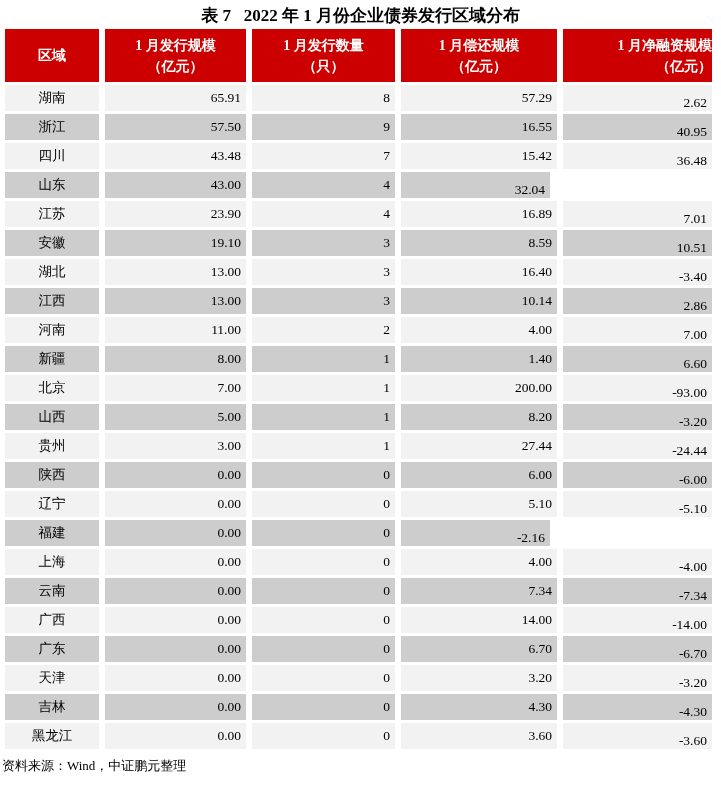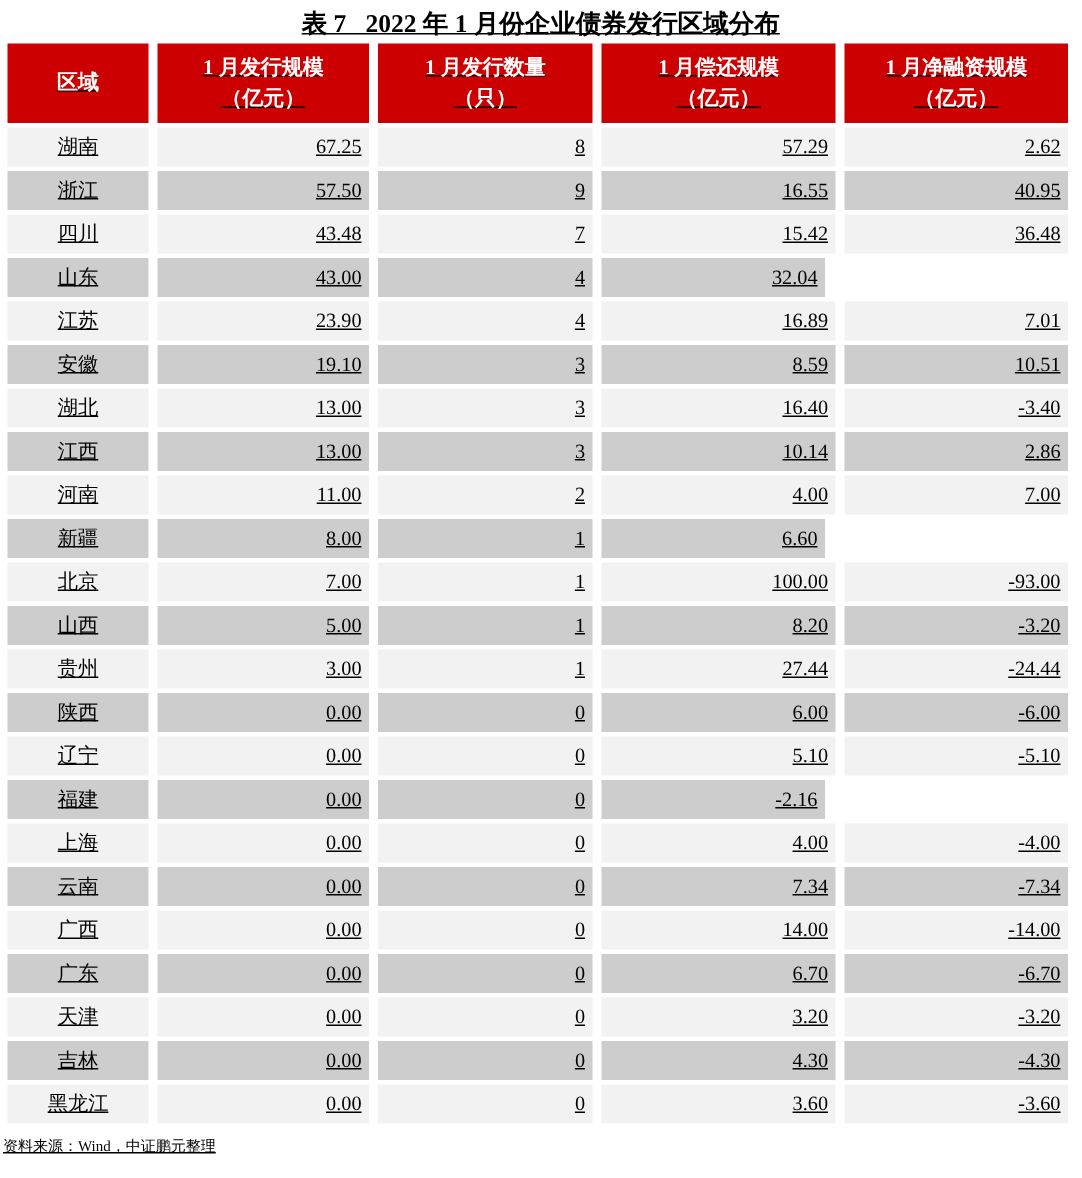--- a/index.html
+++ b/index.html
@@ -10,21 +10,21 @@
     --text: #000000;
   }
   * { box-sizing: border-box; }
   html, body {
     margin: 0; padding: 0;
     width: 721px; height: 785px;
     background: #FFFFFF;
     font-family: "Liberation Serif", "DejaVu Serif", serif;
     color: var(--text);
   }
-  .page { width: 721px; height: 785px; overflow: hidden; text-decoration: underline; }
+  .page { width: 721px; height: 785px; overflow: hidden; }
   .doc-title {
     text-align: center;
     font-weight: bold;
     font-size: 17px;
     line-height: 24px;
     padding-top: 4px;
     height: 29px;
     white-space: pre;
   }
   .table {
@@ -38,41 +38,41 @@
     column-gap: 6px;
   }
   .cell {
     display: flex;
     align-items: center;
   }
   .c0 { width: 94px;  justify-content: center; }
   .c1 { width: 141px; justify-content: flex-end; padding-right: 5px; }
   .c2 { width: 143px; justify-content: flex-end; padding-right: 5px; }
   .c3 { width: 156px; justify-content: flex-end; padding-right: 5px; }
-  .c4 { width: 149px; justify-content: flex-end; padding-right: 5px; }
+  .c4 { width: 149px; justify-content: flex-end; padding-right: 5px; align-items: flex-end; }
   .header-row .cell {
     background: var(--header-bg);
     color: var(--header-text);
     font-weight: bold;
     font-size: 14px;
     height: 53px;
     flex-direction: column;
     justify-content: center;
     line-height: 21px;
     text-align: center;
     padding-right: 0;
   }
   .body-rows .trow .cell {
     height: 26px;
     font-size: 13.5px;
   }
   .body-rows .trow:nth-child(odd)  .cell { background: var(--row-light); }
   .body-rows .trow:nth-child(even) .cell { background: var(--row-dark); }
   .footer-note {
-    font-size: 10px;
+    font-size: 13px;
     margin: 8px 0 0 2px;
   }
 </style>
 </head>
 <body>
 
 <div class="page">
 
   <div class="doc-title">表 7   2022 年 1 月份企业债券发行区域分布</div>
 
@@ -97,21 +97,21 @@
       </div>
       <div class="cell c4">
         <span>1 月净融资规模</span>
         <span>（亿元）</span>
       </div>
     </div>
 
     <div class="table body-rows" style="margin:0;">
         <div class="trow">
     <div class="cell c0">湖南</div>
-    <div class="cell c1">67.25</div>
+    <div class="cell c1">65.91</div>
     <div class="cell c2">8</div>
     <div class="cell c3">57.29</div>
     <div class="cell c4">2.62</div>
   </div>
         <div class="trow">
     <div class="cell c0">浙江</div>
     <div class="cell c1">57.50</div>
     <div class="cell c2">9</div>
     <div class="cell c3">16.55</div>
     <div class="cell c4">40.95</div>
@@ -161,27 +161,28 @@
     <div class="cell c0">河南</div>
     <div class="cell c1">11.00</div>
     <div class="cell c2">2</div>
     <div class="cell c3">4.00</div>
     <div class="cell c4">7.00</div>
   </div>
         <div class="trow">
     <div class="cell c0">新疆</div>
     <div class="cell c1">8.00</div>
     <div class="cell c2">1</div>
+    <div class="cell c3">1.40</div>
     <div class="cell c4">6.60</div>
   </div>
         <div class="trow">
     <div class="cell c0">北京</div>
     <div class="cell c1">7.00</div>
     <div class="cell c2">1</div>
-    <div class="cell c3">100.00</div>
+    <div class="cell c3">200.00</div>
     <div class="cell c4">-93.00</div>
   </div>
         <div class="trow">
     <div class="cell c0">山西</div>
     <div class="cell c1">5.00</div>
     <div class="cell c2">1</div>
     <div class="cell c3">8.20</div>
     <div class="cell c4">-3.20</div>
   </div>
         <div class="trow">

